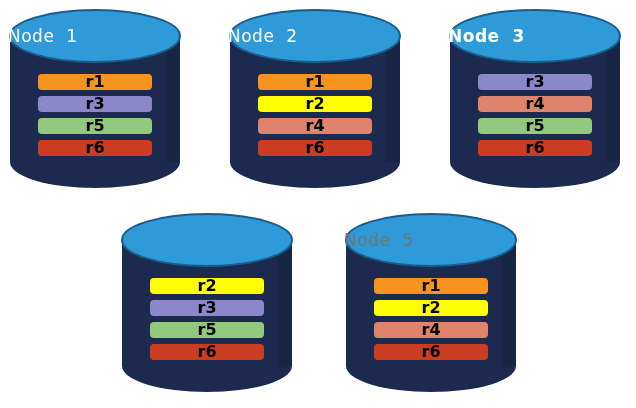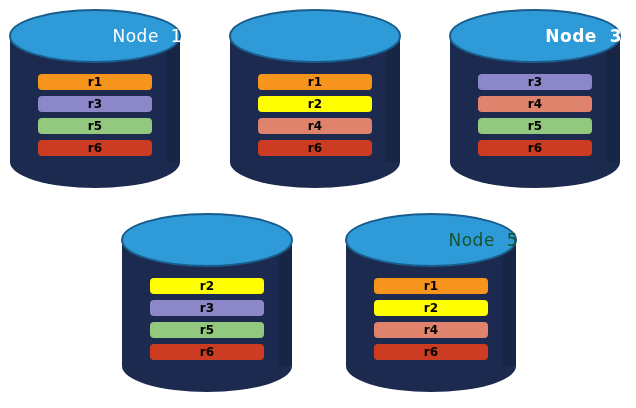--- a/index.html
+++ b/index.html
@@ -26,21 +26,21 @@
   }
   .node-svg {
     position: absolute;
     left: 0;
     top: 0;
   }
   .node-title {
     position: absolute;
     left: 0;
     width: 100%;
-    text-align: right;
+    text-align: left;
     color: #ffffff;
     font-family: "DejaVu Sans", sans-serif;
     font-size: 17px;
     font-weight: 400;
     letter-spacing: 0.5px;
     white-space: pre;
     pointer-events: none;
   }
   .bars {
     position: absolute;
@@ -50,21 +50,21 @@
     flex-direction: column;
   }
   .bar {
     height: 16px;
     border-radius: 4px;
     display: flex;
     align-items: center;
     justify-content: center;
     color: #000000;
     font-family: "DejaVu Sans", sans-serif;
-    font-size: 12px;
+    font-size: 16px;
     font-weight: bold;
     line-height: 1;
     box-sizing: border-box;
   }
   .bar-spacer {
     height: 6px;
   }
 </style>
 </head>
 <body style="background: rgb(255, 255, 255);">
@@ -86,20 +86,21 @@
         <div class="bar-spacer"></div>
         <div class="bar" style="background: rgb(204, 60, 34); color: rgb(0, 0, 0);">r6</div>
       </div>
     </div>
     <div class="node" style="left: 228px; top: 8px; width: 174px; height: 182px;">
       <svg class="node-svg" width="174" height="182" viewBox="0 0 174 182">
         <path d="M 2 28 L 2 154 A 85 26 0 0 0 172 154 L 172 28 Z" fill="#1B2A4E"></path>
         <path d="M 158 28 L 158 154 A 71 20 0 0 0 172 154 L 172 28 Z" fill="#16223F" opacity="0.55"></path>
         <ellipse cx="87" cy="28" rx="85" ry="26" fill="#2E9BD8" stroke="#1A5C8C" stroke-width="2"></ellipse>
       </svg>
+      <div class="node-title" style="top: 18px; color: rgb(255, 255, 255);">Node  2</div>
       <div class="bars" style="top: 66px; padding-left: 30px; padding-right: 30px; box-sizing: border-box;">
         <div class="bar" style="background: rgb(247, 148, 30); color: rgb(0, 0, 0);">r1</div>
         <div class="bar-spacer"></div>
         <div class="bar" style="background: rgb(255, 255, 0); color: rgb(0, 0, 0);">r2</div>
         <div class="bar-spacer"></div>
         <div class="bar" style="background: rgb(224, 131, 108); color: rgb(0, 0, 0);">r4</div>
         <div class="bar-spacer"></div>
         <div class="bar" style="background: rgb(204, 60, 34); color: rgb(0, 0, 0);">r6</div>
       </div>
     </div>
@@ -135,21 +136,21 @@
         <div class="bar-spacer"></div>
         <div class="bar" style="background: rgb(204, 60, 34); color: rgb(0, 0, 0);">r6</div>
       </div>
     </div>
     <div class="node" style="left: 344px; top: 212px; width: 174px; height: 182px;">
       <svg class="node-svg" width="174" height="182" viewBox="0 0 174 182">
         <path d="M 2 28 L 2 154 A 85 26 0 0 0 172 154 L 172 28 Z" fill="#1B2A4E"></path>
         <path d="M 158 28 L 158 154 A 71 20 0 0 0 172 154 L 172 28 Z" fill="#16223F" opacity="0.55"></path>
         <ellipse cx="87" cy="28" rx="85" ry="26" fill="#2E9BD8" stroke="#1A5C8C" stroke-width="2"></ellipse>
       </svg>
-      <div class="node-title" style="top: 18px; color: #14532d;">Node  5</div>
+      <div class="node-title" style="top: 18px; color: #737373;">Node  5</div>
       <div class="bars" style="top: 66px; padding-left: 30px; padding-right: 30px; box-sizing: border-box;">
         <div class="bar" style="background: rgb(247, 148, 30); color: rgb(0, 0, 0);">r1</div>
         <div class="bar-spacer"></div>
         <div class="bar" style="background: rgb(255, 255, 0); color: rgb(0, 0, 0);">r2</div>
         <div class="bar-spacer"></div>
         <div class="bar" style="background: rgb(224, 131, 108); color: rgb(0, 0, 0);">r4</div>
         <div class="bar-spacer"></div>
         <div class="bar" style="background: rgb(204, 60, 34); color: rgb(0, 0, 0);">r6</div>
       </div>
     </div>

